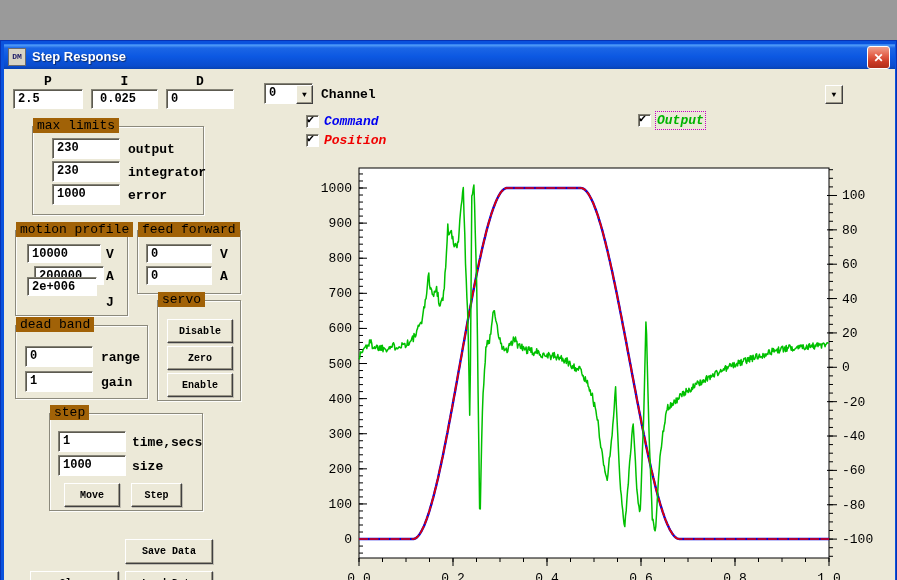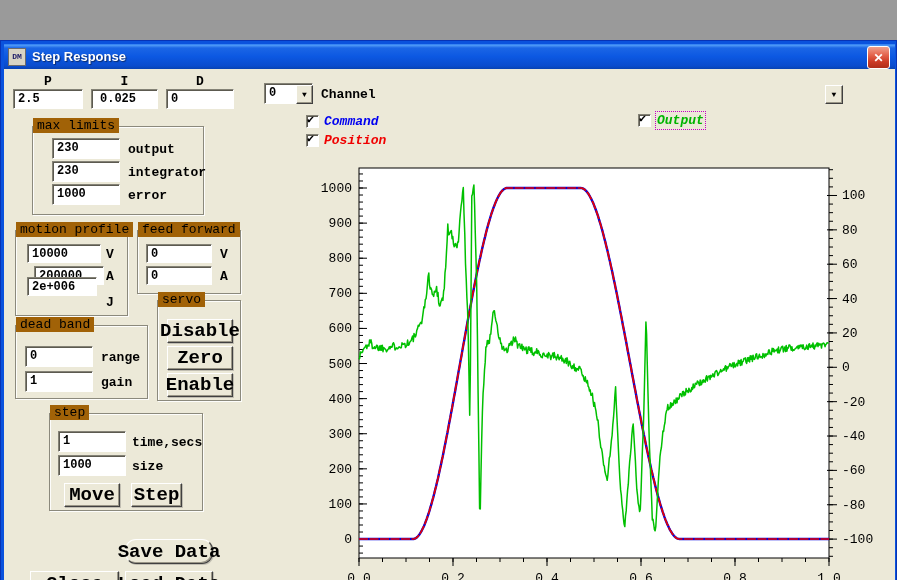--- a/index.html
+++ b/index.html
@@ -16,21 +16,21 @@
     background:linear-gradient(180deg,#f0a08c 0%,#e3614a 40%,#cc3b26 70%,#b02e1a 100%);
     color:#fff;font-weight:bold;font-size:12px;display:flex;align-items:center;justify-content:center;
     font-family:"Liberation Sans",sans-serif;}
   .content{position:absolute;left:3px;top:28px;width:891px;height:549px;background:#ece9d8;}
   .lbl{position:absolute;font-size:13px;font-weight:bold;color:#000;white-space:pre;}
   .field{position:absolute;background:#fff;border:1px solid;border-color:#848276 #fff #fff #848276;
     box-shadow:inset 1px 1px 0 #5c5a50;font-size:12px;font-weight:bold;color:#000;
     padding:2px 0 0 4px;box-sizing:border-box;white-space:pre;overflow:hidden;}
   .btn{position:absolute;background:#ece9d8;border:1px solid;border-color:#fff #404040 #404040 #fff;
     box-shadow:inset -1px -1px 0 #9a9687,1px 1px 0 rgba(64,64,64,.25);
-    font-size:19px;font-weight:bold;color:#000;display:flex;align-items:center;justify-content:center;
+    font-size:10px;font-weight:bold;color:#000;display:flex;align-items:center;justify-content:center;
     font-family:inherit;white-space:pre;}
   .group{position:absolute;border:1px solid #8b897c;box-shadow:1px 1px 0 rgba(255,255,255,.9),inset 1px 1px 0 rgba(255,255,255,.9);}
   .legend{position:absolute;top:-9px;left:0;background:#a16207;padding:0 4px;font-size:13px;font-weight:normal;white-space:pre;}
   .cb{position:absolute;width:13px;height:13px;background:#fff;border:1px solid;border-color:#848276 #fff #fff #848276;
     box-shadow:inset 1px 1px 0 #5c5a50;box-sizing:border-box;}
   .cb .ck{position:absolute;left:0px;top:-3px;font-size:12px;font-weight:bold;color:#000;line-height:14px;}
   .cb-label{position:absolute;font-size:13px;font-weight:bold;white-space:pre;font-style:italic;}
   .combo-btn{position:absolute;background:#ece9d8;border:1px solid;border-color:#fff #404040 #404040 #fff;
     box-shadow:inset -1px -1px 0 #9a9687;display:flex;align-items:center;justify-content:center;
     font-size:8px;color:#000;}
@@ -132,21 +132,21 @@
   <div class="group" style="left:48px;top:372px;width:152px;height:96px;">
     <div class="legend">step</div>
     <div class="field" style="left:8px;top:17px;width:68px;height:21px;">1</div>
     <div class="lbl" style="left:82px;top:21px;">time,secs</div>
     <div class="field" style="left:8px;top:41px;width:68px;height:21px;">1000</div>
     <div class="lbl" style="left:82px;top:45px;">size</div>
     <div class="btn" style="left:14px;top:69px;width:54px;height:22px;">Move</div>
     <div class="btn" style="left:81px;top:69px;width:49px;height:22px;">Step</div>
   </div>
 
-  <div class="btn" style="left:124px;top:498px;width:86px;height:23px;border-radius:11px;">Save Data</div>
+  <div class="btn" style="left:124px;top:498px;width:86px;height:23px;">Save Data</div>
   <div class="btn" style="left:29px;top:530px;width:87px;height:23px;">Close</div>
   <div class="btn" style="left:124px;top:530px;width:86px;height:23px;">Load Data</div>
 
   <svg id="plot" width="577" height="452" viewBox="0 0 577 452">
         <rect x="38" y="9" width="470" height="390" fill="#ffffff" stroke="#000000" stroke-width="1"></rect>
         <line stroke="#000000" stroke-width="1" x1="38" x2="42" y1="394.0855085508551" y2="394.0855085508551"></line>
         <line stroke="#000000" stroke-width="1" x1="38" x2="42" y1="387.0648064806481" y2="387.0648064806481"></line>
         <line stroke="#000000" stroke-width="1" x1="38" x2="42" y1="380.04410441044104" y2="380.04410441044104"></line>
         <line stroke="#000000" stroke-width="1" x1="38" x2="42" y1="373.02340234023404" y2="373.02340234023404"></line>
         <line stroke="#000000" stroke-width="1" x1="38" x2="42" y1="366.002700270027" y2="366.002700270027"></line>

